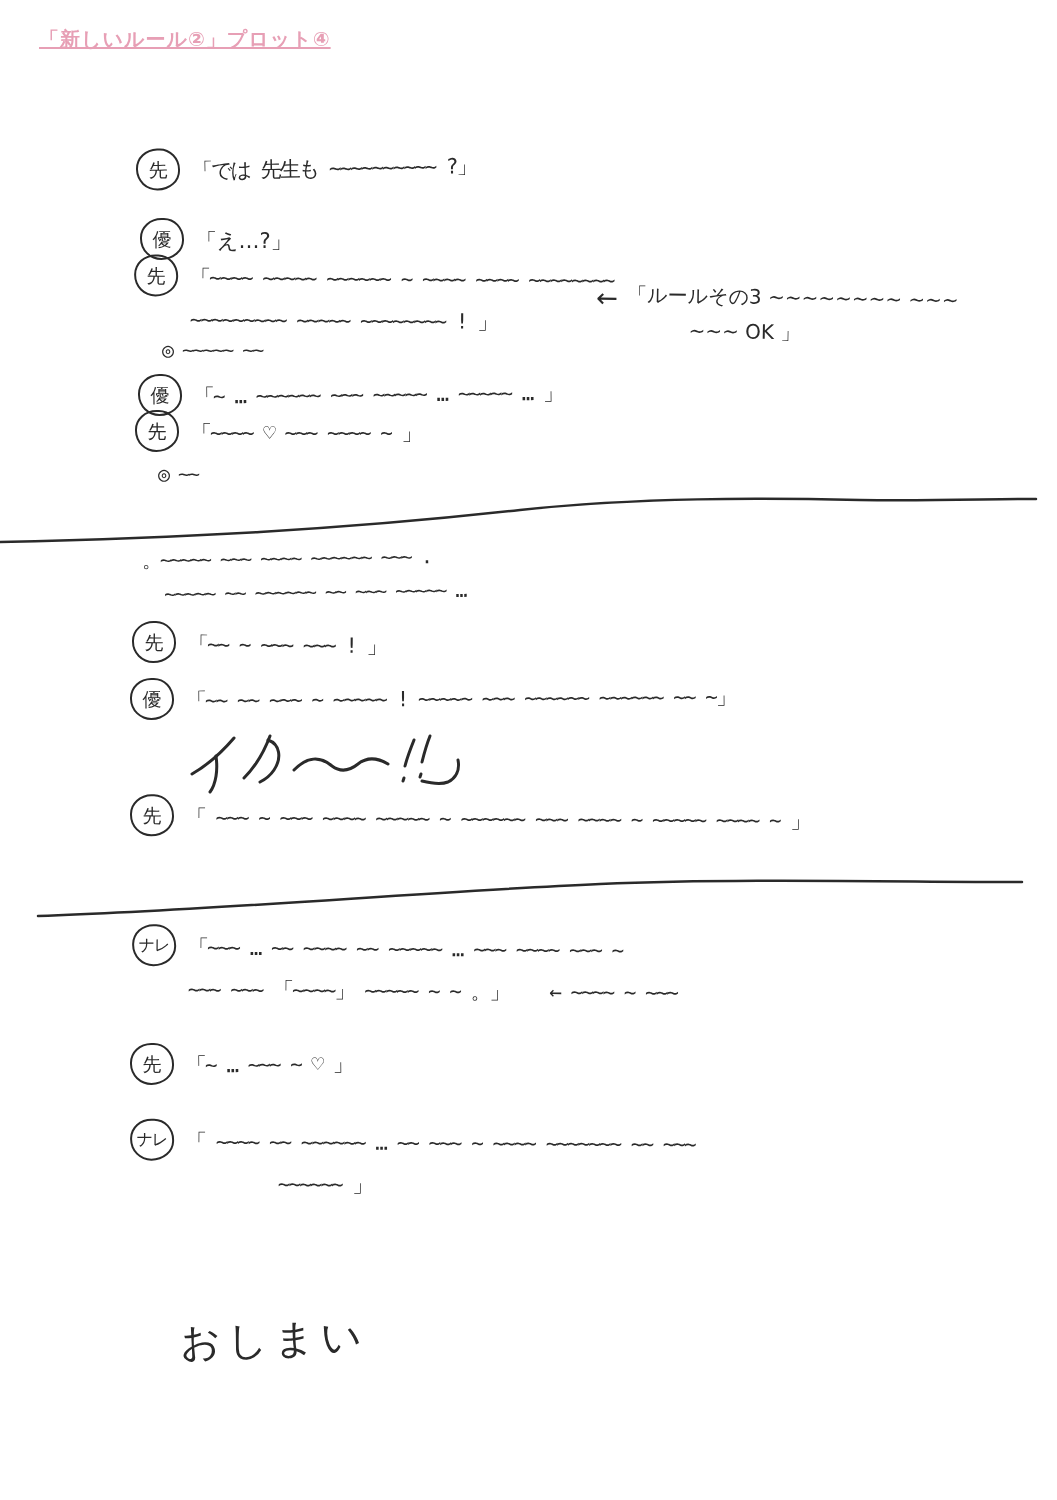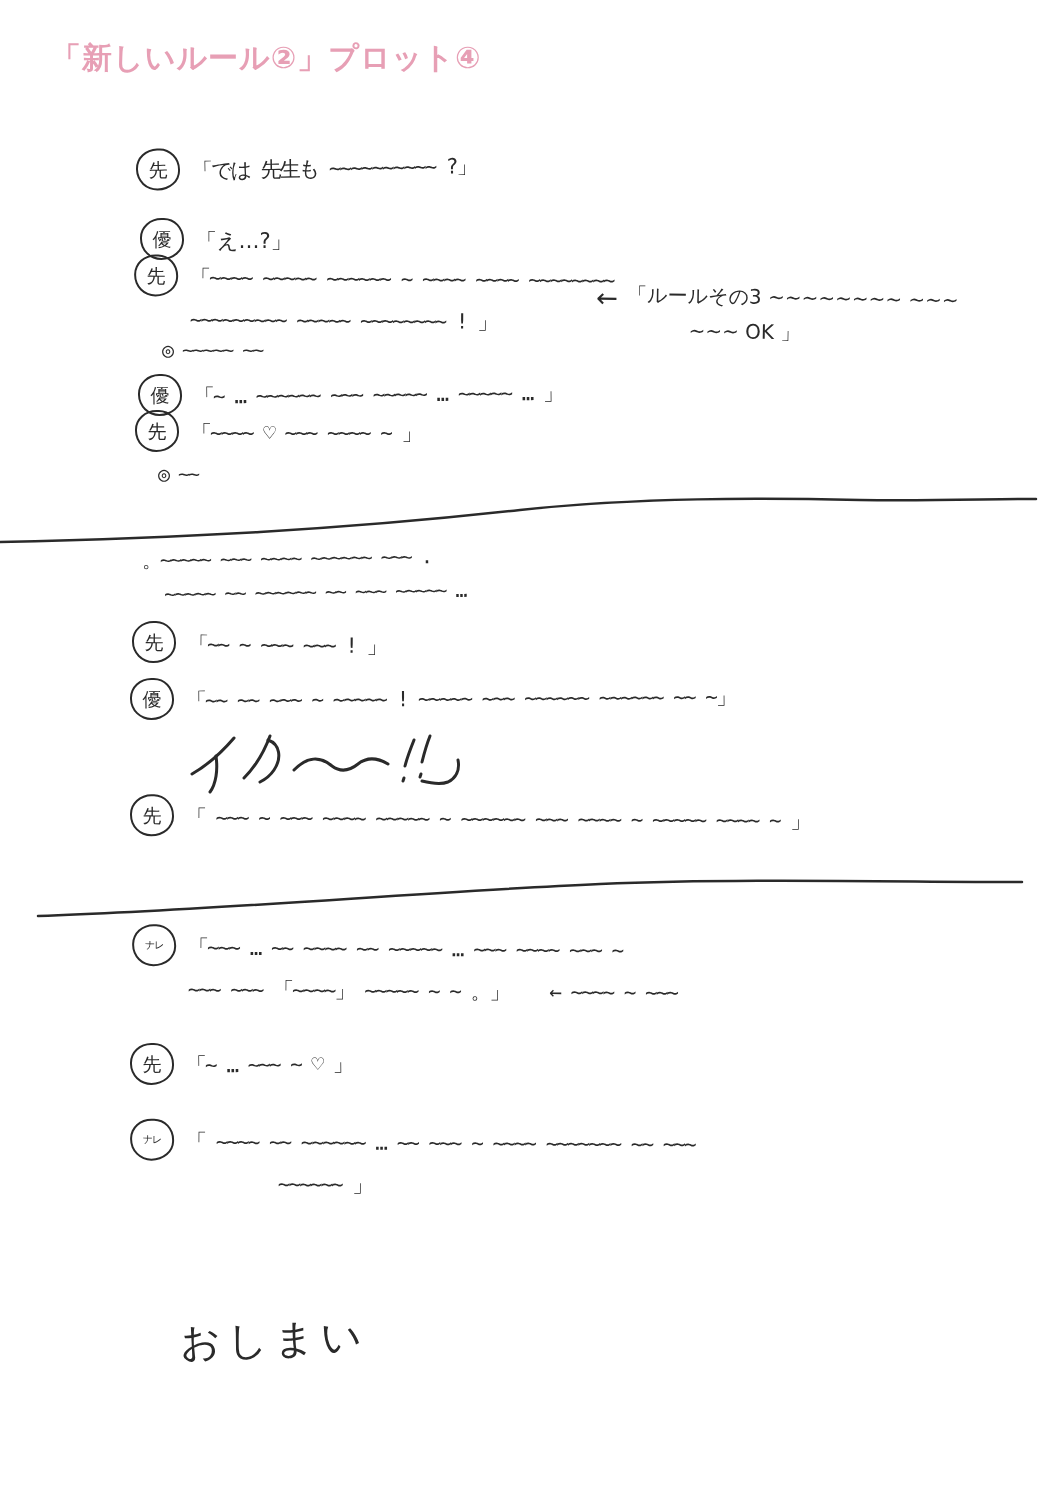--- a/index.html
+++ b/index.html
@@ -1,36 +1,37 @@
 <!DOCTYPE html>
 <html><head>
 <meta charset="utf-8">
 <style>
   html,body{margin:0;padding:0;background:#ffffff;}
   .page{
     position:relative;width:1057px;height:1500px;background:#ffffff;overflow:hidden;
     font-family:"DejaVu Sans",sans-serif;color:#2a2a2a;
   }
   .title{
-    position:absolute;left:35px;top:22px;margin:16px;
-    font-size:30px;font-weight:bold;color:#e79fb5;letter-spacing:1px;
+    position:absolute;left:35px;top:22px;margin:4px;
+    font-size:20px;font-weight:bold;color:#e79fb5;letter-spacing:1px;
     font-family:"DejaVu Sans",sans-serif;
+    text-decoration:underline;
   }
   .line{
     position:absolute;display:flex;align-items:flex-start;gap:12px;
     font-size:21px;line-height:1.6;white-space:nowrap;
   }
   .speaker{
     flex:none;display:flex;align-items:center;justify-content:center;
     width:44px;height:42px;box-sizing:border-box;
     border:2.5px solid #2a2a2a;
     border-radius:50% 47% 53% 50% / 48% 52% 48% 52%;
     font-size:19px;
   }
-  .speaker.small{font-size:10px;letter-spacing:-1px;}
+  .speaker.small{font-size:16px;letter-spacing:-1px;}
   .txt{padding-top:7px;}
   .col{display:flex;flex-direction:column;gap:8px;padding-top:7px;}
   .scr{font-family:"DejaVu Sans Mono",monospace;letter-spacing:-2px;}
   .dir{position:absolute;font-size:20px;}
   .mnote{position:absolute;display:flex;gap:10px;font-size:20px;white-space:nowrap;}
   .mnote .r2{margin-left:62px;}
   .arrow{font-size:26px;letter-spacing:-1px;padding-top:2px;}
   .intro{position:absolute;font-size:20px;display:flex;flex-direction:column;gap:8px;white-space:nowrap;}
   .intro .r2{margin-left:22px;}
   .divider{position:absolute;left:0;}

